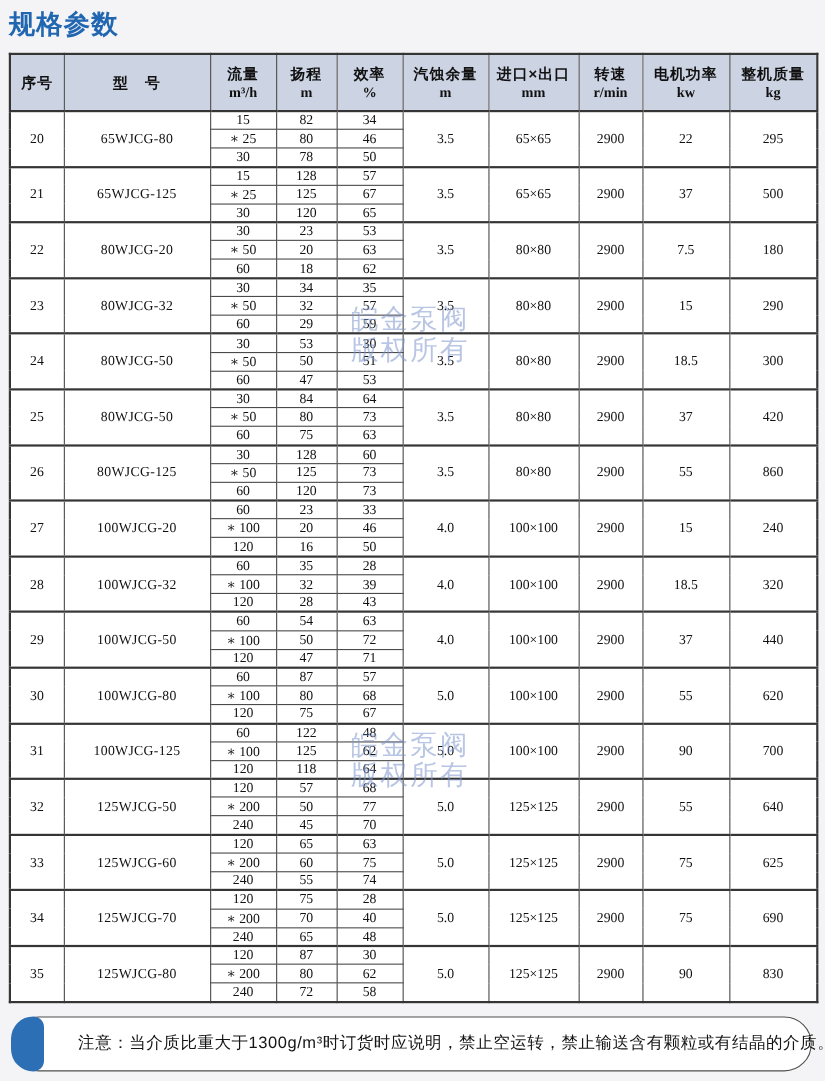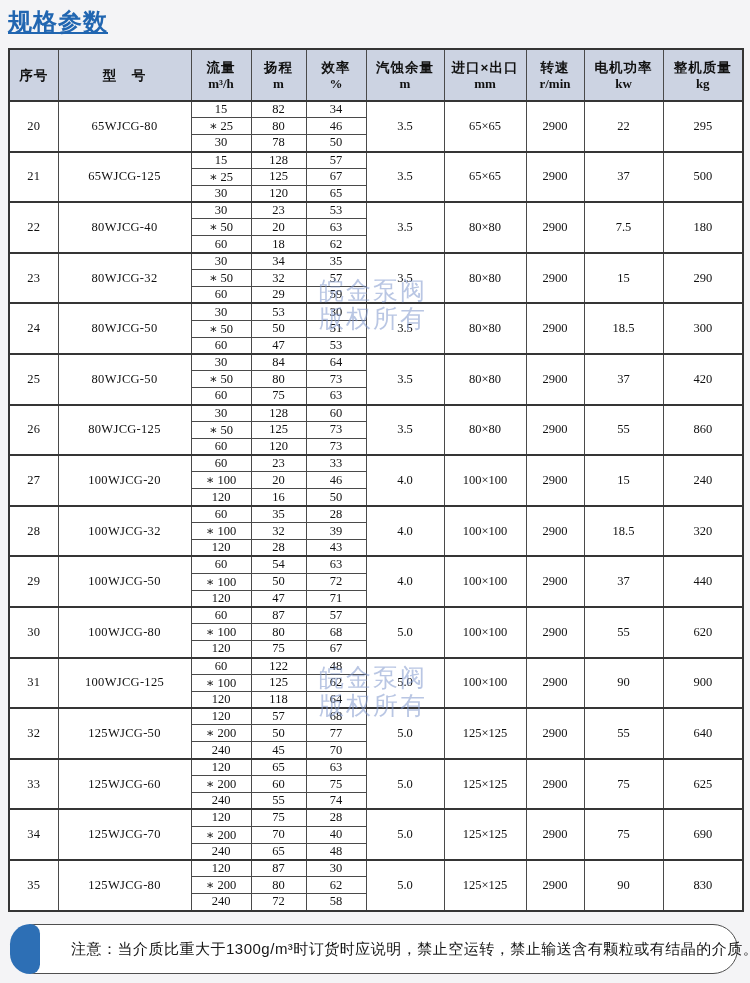--- a/index.html
+++ b/index.html
@@ -11,21 +11,20 @@
     position:relative;
     overflow:hidden;
   }
   .page { position:relative; width:750px; height:983px; }
 
   .page-title {
     position:absolute; left:8px; top:6px;
     font-family:"Liberation Sans","DejaVu Sans",sans-serif;
     font-size:24px; font-weight:bold; color:#2166b1;
     letter-spacing:1px;
-    text-decoration:underline;
   }
 
   table.spec {
     position:absolute; left:8px; top:48px;
     width:734px;
     border-collapse:collapse;
     table-layout:fixed;
     background:#ffffff;
     border:2px solid #353535;
   }
@@ -191,21 +190,21 @@
           <td class="c-head">125</td>
           <td class="c-eff">67</td>
         </tr>
         <tr>
           <td class="c-flow">30</td>
           <td class="c-head">120</td>
           <td class="c-eff">65</td>
         </tr>
         <tr class="group-first">
           <td rowspan="3" class="c-index">22</td>
-          <td rowspan="3" class="c-model">80WJCG-40</td>
+          <td rowspan="3" class="c-model">80WJCG-20</td>
           <td class="c-flow">30</td>
           <td class="c-head">23</td>
           <td class="c-eff">53</td>
           <td rowspan="3" class="c-npsh">3.5</td>
           <td rowspan="3" class="c-ports">80×80</td>
           <td rowspan="3" class="c-speed">2900</td>
           <td rowspan="3" class="c-power">7.5</td>
           <td rowspan="3" class="c-weight">180</td>
         </tr>
         <tr>
@@ -397,21 +396,21 @@
         <tr class="group-first">
           <td rowspan="3" class="c-index">31</td>
           <td rowspan="3" class="c-model">100WJCG-125</td>
           <td class="c-flow">60</td>
           <td class="c-head">122</td>
           <td class="c-eff">48</td>
           <td rowspan="3" class="c-npsh">5.0</td>
           <td rowspan="3" class="c-ports">100×100</td>
           <td rowspan="3" class="c-speed">2900</td>
           <td rowspan="3" class="c-power">90</td>
-          <td rowspan="3" class="c-weight">900</td>
+          <td rowspan="3" class="c-weight">700</td>
         </tr>
         <tr>
           <td class="c-flow">∗ 100</td>
           <td class="c-head">125</td>
           <td class="c-eff">62</td>
         </tr>
         <tr>
           <td class="c-flow">120</td>
           <td class="c-head">118</td>
           <td class="c-eff">64</td>

